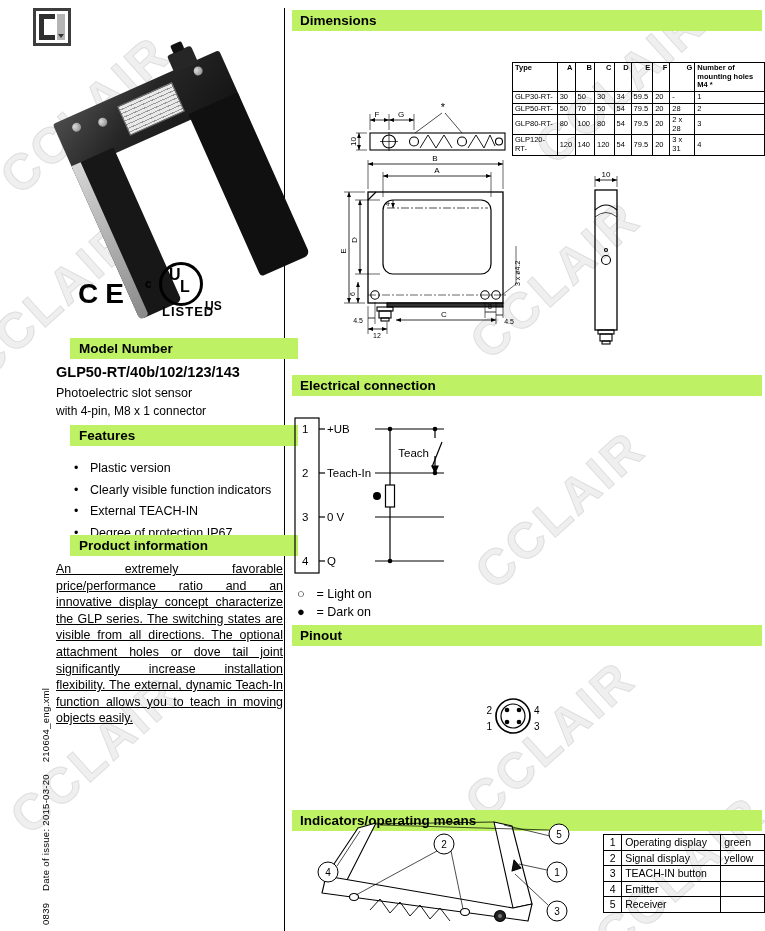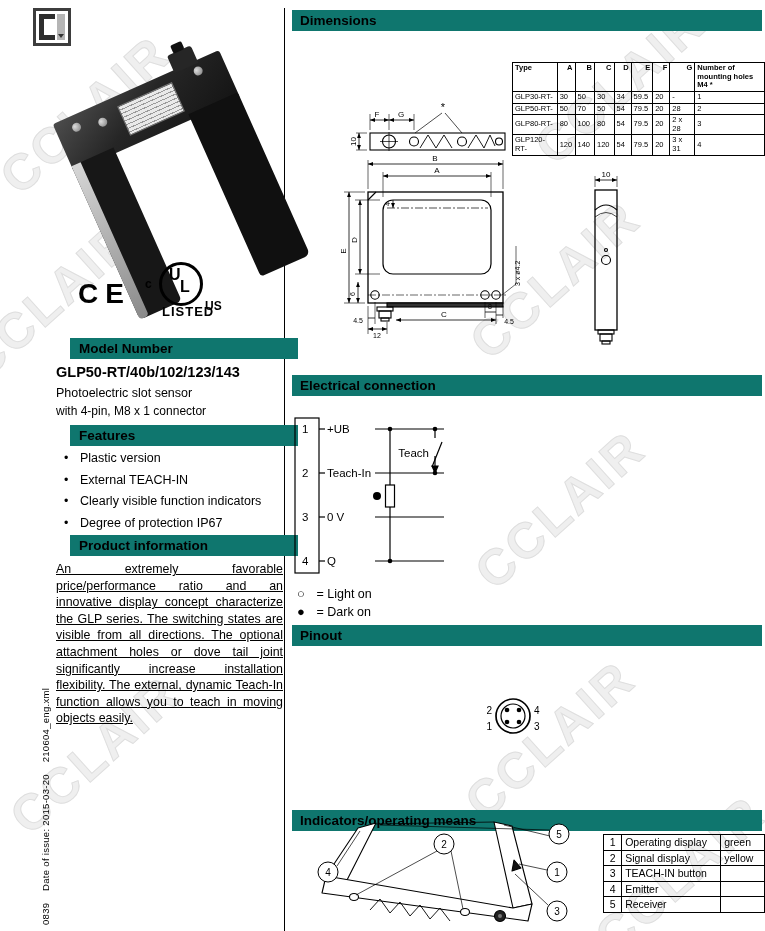--- a/index.html
+++ b/index.html
@@ -3,21 +3,21 @@
 <meta charset="utf-8">
 <style>
   html,body{margin:0;padding:0;background:#888;}
   .page{position:relative;width:765px;height:931px;background:#fff;overflow:hidden;
         font-family:"Liberation Sans",sans-serif;color:#000;}
   
   .wm{position:absolute;font-size:50px;font-weight:bold;letter-spacing:3px;
       color:#efefef;-webkit-text-stroke:1px #dedede;
       transform:translate(-50%,-50%) rotate(-42deg);white-space:nowrap;pointer-events:none;}
   
-  .bar{position:absolute;background:#0f766e;height:21px;line-height:21px;font-weight:bold;
+  .bar{position:absolute;background:#bef264;height:21px;line-height:21px;font-weight:bold;
        font-size:13.5px;padding-left:8px;box-sizing:border-box;}
   .bar-left{left:70px;width:228px;padding-left:9px;}
   .bar-right{left:292px;width:470px;}
   .divider{position:absolute;left:284px;top:8px;width:1px;height:923px;background:#000;}
   .side-note{position:absolute;left:40px;top:925px;transform:rotate(-90deg);
              transform-origin:0 0;font-size:9.5px;white-space:pre;letter-spacing:.3px;}
   
   .logo{position:absolute;left:33px;top:8px;width:38px;height:38px;border:3px solid #3d3d3d;
         background:#fff;box-sizing:border-box;}
   .logo .in1{position:absolute;left:3px;top:3px;width:16px;height:26px;
@@ -50,21 +50,21 @@
   .ul-circle{position:absolute;left:16px;top:0;width:38px;height:38px;border:3px solid #000;border-radius:50%;}
   .ul-circle .u{position:absolute;left:7px;top:1px;font-size:16px;}
   .ul-circle .l{position:absolute;left:18px;top:13px;font-size:16px;}
   .ul-c{position:absolute;left:2px;top:15px;font-size:12px;}
   .ul-us{position:absolute;left:62px;top:15px;font-size:12px;margin-top:22px;}
   .ul-listed{position:absolute;left:19px;top:42px;font-size:13px;letter-spacing:1px;}
   
   .model-number{position:absolute;left:56px;top:364px;font-size:14.5px;font-weight:bold;}
   .model-desc1{position:absolute;left:56px;top:386px;font-size:12.5px;}
   .model-desc2{position:absolute;left:56px;top:404px;font-size:12px;text-align:center;}
-  .features-list{position:absolute;left:56px;top:449px;margin:2px;padding:0;list-style:none;
+  .features-list{position:absolute;left:56px;top:449px;margin:12px;padding:0;list-style:none;
                  font-size:12.5px;width:226px;}
   .features-list li{margin-bottom:7.5px;padding-left:22px;position:relative;}
   .features-list li::before{content:"•";position:absolute;left:6px;}
   .product-info{position:absolute;left:56px;top:561px;width:227px;font-size:12.4px;
                 line-height:16.6px;text-align:justify;text-decoration:underline;}
   
   .dim-table{position:absolute;left:512px;top:62px;border-collapse:collapse;font-size:7.5px;
              line-height:1.15;}
   .dim-table th,.dim-table td{border:1px solid #000;padding:1px 2px;}
   .dim-table th{text-align:right;vertical-align:top;margin-top:40px;}
@@ -133,22 +133,22 @@
   </div>
 
   <div class="bar bar-left" style="top:338px">Model Number</div>
   <div class="model-number">GLP50-RT/40b/102/123/143</div>
   <div class="model-desc1">Photoelectric slot sensor</div>
   <div class="model-desc2">with 4-pin, M8 x 1 connector</div>
 
   <div class="bar bar-left" style="top:425px">Features</div>
   <ul class="features-list">
     <li>Plastic version</li>
+    <li>Clearly visible function indicators</li>
     <li>External TEACH-IN</li>
-    <li>Clearly visible function indicators</li>
     <li>Degree of protection IP67</li>
   </ul>
 
   <div class="bar bar-left" style="top:535px">Product information</div>
   <div class="product-info">An extremely favorable price/performance ratio and an innovative display concept characterize the GLP series. The switching states are visible from all directions. The optional attachment holes or dove tail joint significantly increase installation flexibility. The external, dynamic Teach-In function allows you to teach in moving objects easily.</div>
 
   <div class="bar bar-right" style="top:10px">Dimensions</div>
 
   <table class="dim-table">
     <tbody>

